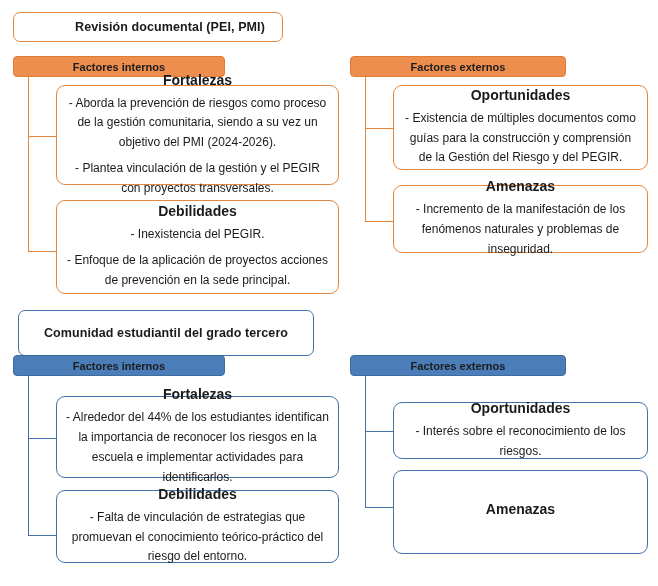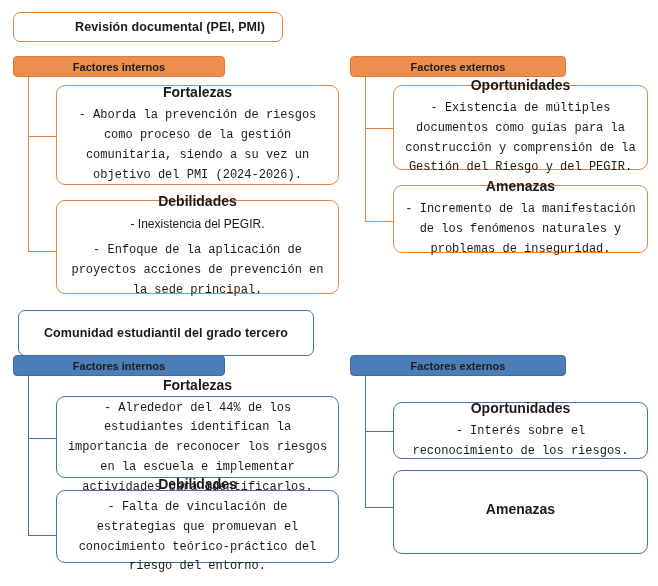--- a/index.html
+++ b/index.html
@@ -49,21 +49,21 @@
     align-items:center;justify-content:center;
     text-align:center;
     padding:5px 9px;
   }
   .box.orange{border:1.4px solid #E3873F;}
   .box.blue{border:1.4px solid #4472A8;}
 
   .box-title{font-weight:bold;margin-bottom:6px;}
   .box-body{line-height:1.65;}
   .box-body p{margin:0 0 6px 0;}
-  .box-body p:last-child{margin-bottom:0;font-family:Liberation Mono, monospace;}
+  .box-body p:last-child{margin-bottom:0;}
 
   
   .conn{position:absolute;}
   .conn.orange{background:#E3873F;}
   .conn.blue{background:#4472A8;}
   .v{width:1.4px;}
   .h{height:1.4px;}
 
   
   .fs-title{font-size:12.5px;}
@@ -81,20 +81,21 @@
   <div class="hdr-bar orange fs-hdr" style="left:13px;top:56px;width:212px;height:21px;">Factores internos</div>
 
   <div class="conn orange v" style="left:28px;top:77px;height:175px;"></div>
   <div class="conn orange h" style="left:28px;top:136px;width:28px;"></div>
   <div class="conn orange h" style="left:28px;top:251px;width:28px;"></div>
 
   <div class="box orange" style="left:56px;top:85px;width:283px;height:100px;">
     <div class="box-title fs-boxtitle">Fortalezas</div>
     <div class="box-body fs-boxbody">
       <p>- Aborda la prevención de riesgos como proceso de la gestión comunitaria, siendo a su vez un objetivo del PMI (2024-2026).</p>
+      <p>- Plantea vinculación de la gestión y el PEGIR con proyectos transversales.</p>
     </div>
   </div>
 
   <div class="box orange" style="left:56px;top:200px;width:283px;height:94px;">
     <div class="box-title fs-boxtitle">Debilidades</div>
     <div class="box-body fs-boxbody">
       <p>- Inexistencia del PEGIR.</p>
       <p>- Enfoque de la aplicación de proyectos acciones de prevención en la sede principal.</p>
     </div>
   </div>

